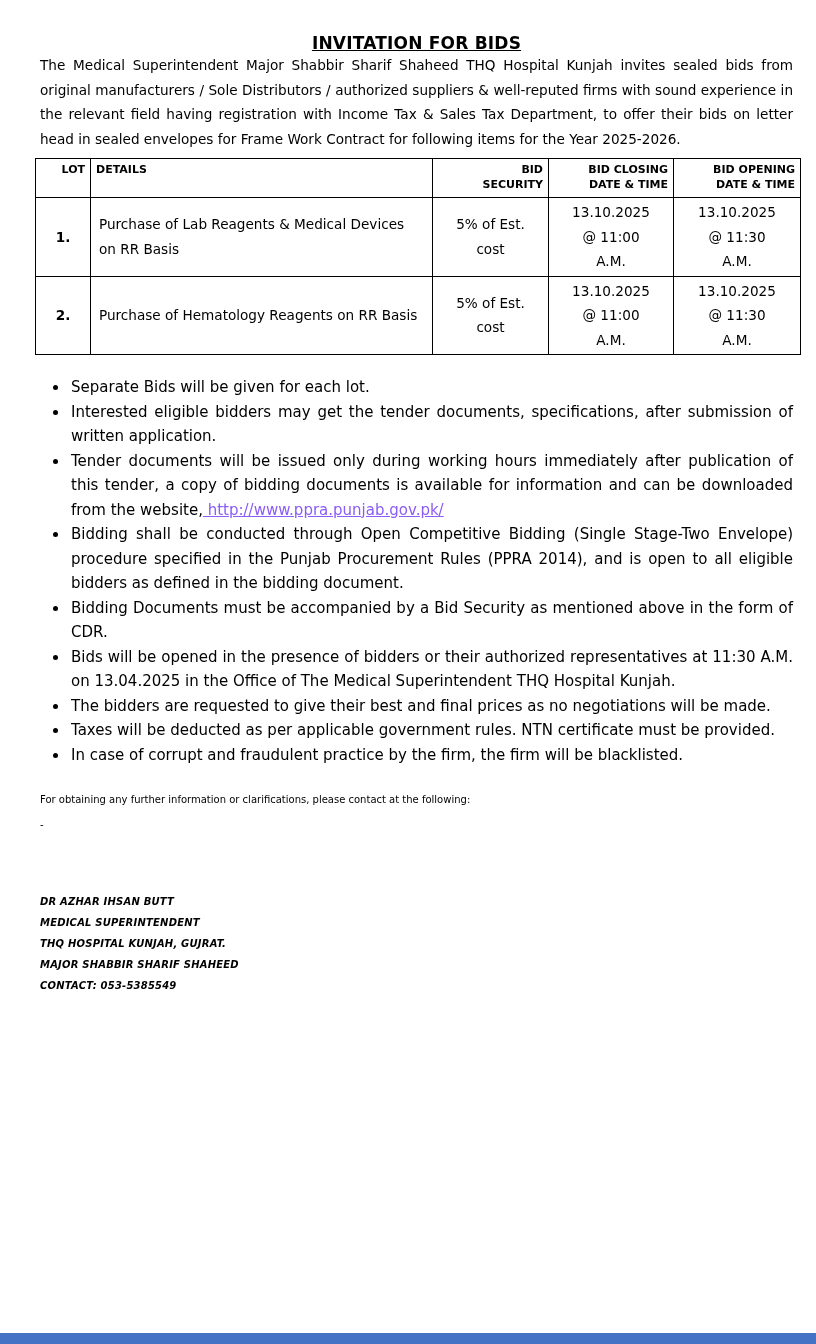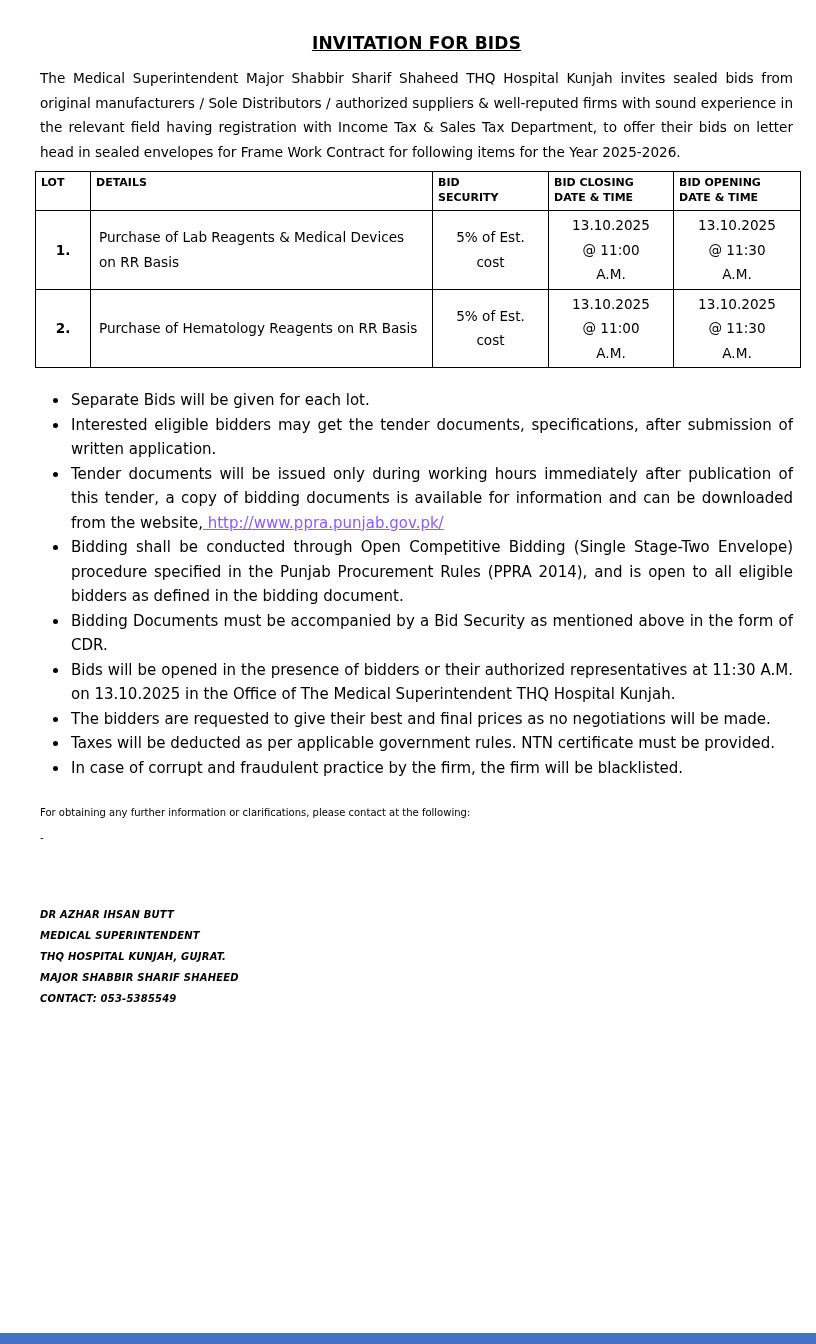--- a/index.html
+++ b/index.html
@@ -12,21 +12,20 @@
     overflow:hidden;
   }
   .page { padding:33px 23px 0 40px; }
 
   .doc-title {
     text-align:center;
     font-size:17px;
     font-weight:bold;
     text-decoration:underline;
     letter-spacing:.2px;
-    margin-bottom:13px;
   }
 
   .intro {
     font-size:13.6px;
     line-height:24.5px;
     text-align:justify;
   }
 
   table.lots {
     border-collapse:collapse;
@@ -37,21 +36,21 @@
   }
   table.lots th, table.lots td {
     border:1.5px solid #000000;
   }
   table.lots th {
     font-size:11px;
     line-height:15px;
     font-weight:bold;
     padding:3px 5px 5px 5px;
     vertical-align:top;
-    text-align:left;
+    text-align:right;
     white-space:pre-line;
   }
   table.lots th.h-details { text-align:left; }
   table.lots td {
     font-size:13.6px;
     line-height:24.5px;
     padding:2px 8px;
     vertical-align:middle;
   }
   td.c-lot { text-align:center; font-weight:bold; font-size:13px; }
@@ -151,21 +150,21 @@
       </tr>
     </tbody>
   </table>
 
   <ul class="conditions">
     <li><span>Separate Bids will be given for each lot.</span></li>
     <li><span>Interested eligible bidders may get the tender documents, specifications, after submission of written application.</span></li>
     <li><span>Tender documents will be issued only during working hours immediately after publication of this tender, a copy of bidding documents is available for information and can be downloaded from the website,</span><a class="doc-link" href="#" style="color: #8b5cf6;"> http://www.ppra.punjab.gov.pk/</a></li>
     <li><span>Bidding shall be conducted through Open Competitive Bidding (Single Stage-Two Envelope) procedure specified in the Punjab Procurement Rules (PPRA 2014), and is open to all eligible bidders as defined in the bidding document.</span></li>
     <li><span>Bidding Documents must be accompanied by a Bid Security as mentioned above in the form of CDR.</span></li>
-    <li><span>Bids will be opened in the presence of bidders or their authorized representatives at 11:30 A.M. on 13.10.2025 in the Office of The Medical Superintendent THQ Hospital Kunjah.</span></li>
+    <li><span>Bids will be opened in the presence of bidders or their authorized representatives at 11:30 A.M. on 13.04.2025 in the Office of The Medical Superintendent THQ Hospital Kunjah.</span></li>
     <li><span>The bidders are requested to give their best and final prices as no negotiations will be made.</span></li>
     <li><span>Taxes will be deducted as per applicable government rules. NTN certificate must be provided.</span></li>
     <li><span>In case of corrupt and fraudulent practice by the firm, the firm will be blacklisted.</span></li>
   </ul>
 
   <p class="contact-note">For obtaining any further information or clarifications, please contact at the following: 
 -</p>
 
   <div class="signature">
     <div>DR AZHAR IHSAN BUTT</div>

